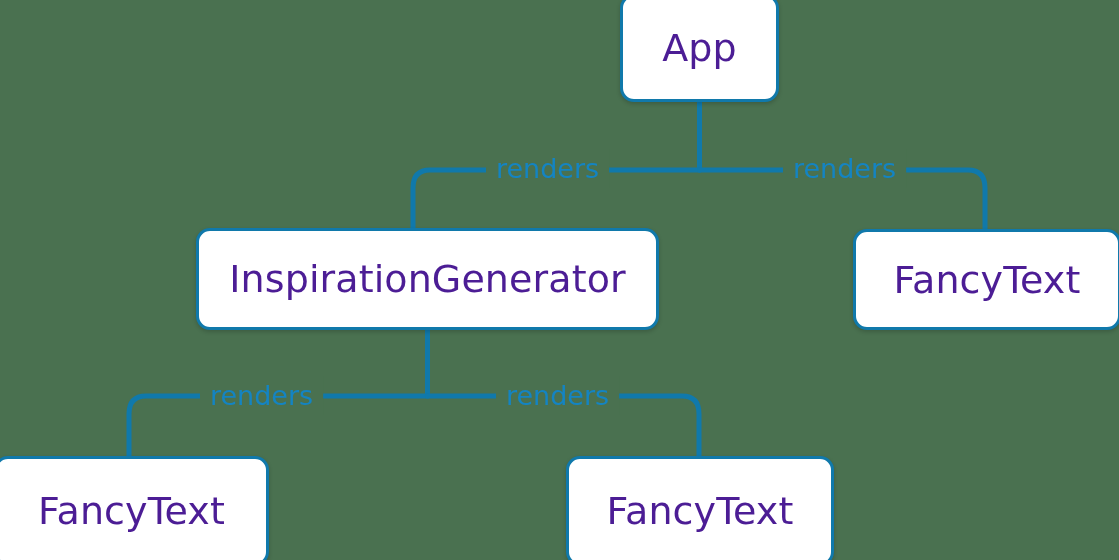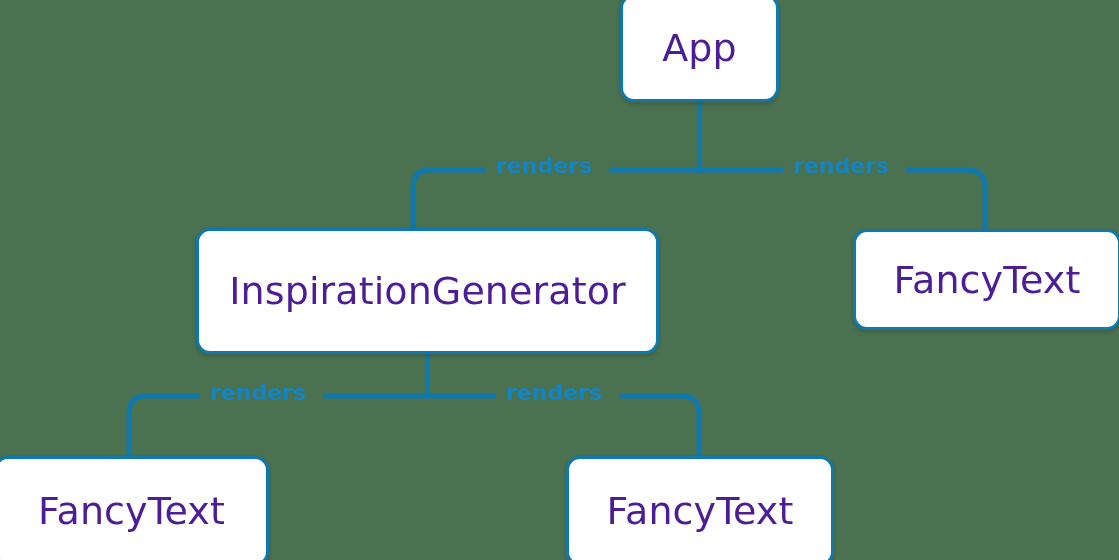--- a/index.html
+++ b/index.html
@@ -51,21 +51,21 @@
     left: 620px;
     top: -6px;
     width: 159px;
     height: 108px;
   }
   
   #node-inspiration-generator {
     left: 196px;
     top: 228px;
     width: 463px;
-    height: 126px;
+    height: 102px;
   }
   
   #node-fancytext-right {
     left: 853px;
     top: 229px;
     width: 268px;
     height: 101px;
   }
   
   #node-fancytext-bottom {
@@ -77,22 +77,22 @@
   
   #node-copyright {
     left: 566px;
     top: 456px;
     width: 268px;
     height: 110px;
   }
   .edge-label {
     position: absolute;
     color: #1484c2;
-    font-size: 22px;
-    font-weight: 700;
+    font-size: 27px;
+    font-weight: 400;
     white-space: nowrap;
     z-index: 2;
     line-height: 1;
   }
   #edge-label-app-ig   { left: 496px; top: 155px; }
   #edge-label-app-ft   { left: 793px; top: 155px; }
   #edge-label-ig-ft    { left: 210px; top: 382px; }
   #edge-label-ig-cp    { left: 506px; top: 382px; }
 </style>
 </head>

